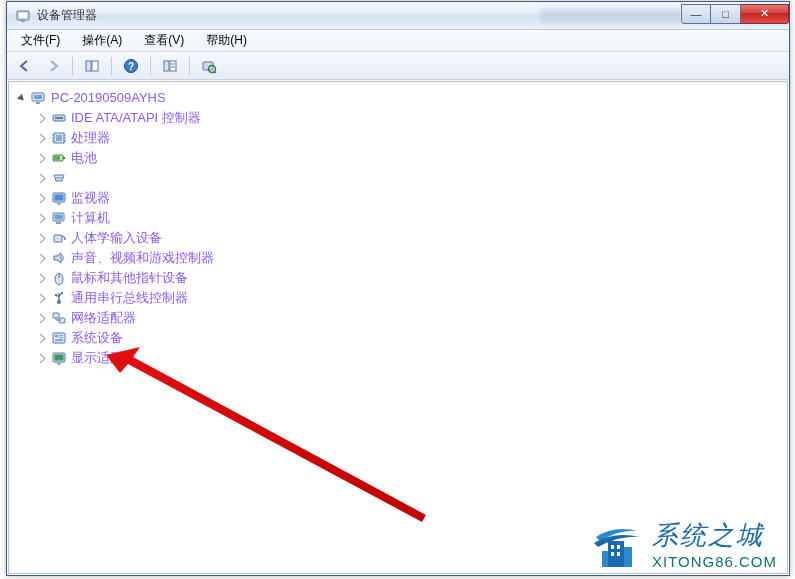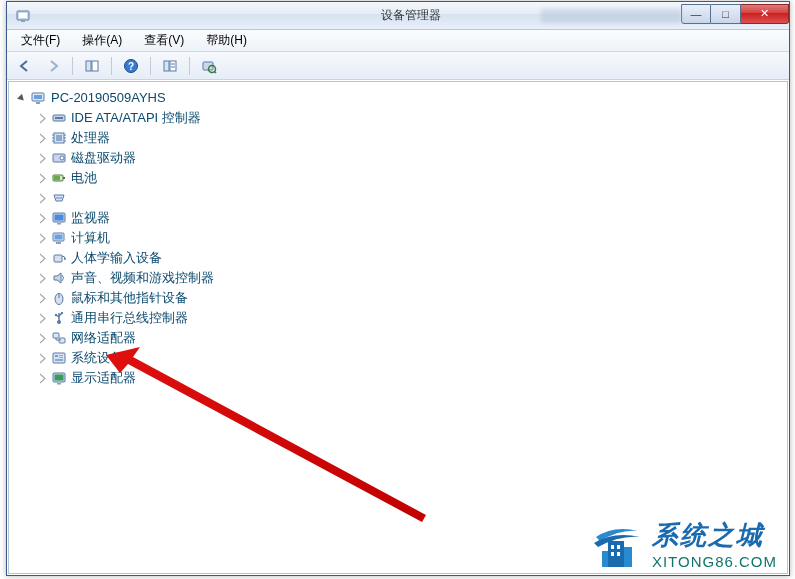--- a/index.html
+++ b/index.html
@@ -1,54 +1,54 @@
 <!DOCTYPE html>
 <html><head>
 <meta charset="utf-8">
 <style>
 * { margin: 0; padding: 0; box-sizing: border-box; font-family: "Microsoft YaHei", "SimSun", sans-serif; }
 body { background: #fff; width: 795px; height: 579px; position: relative; overflow: hidden; }
 
-.window-frame { position: absolute; left: 6px; top: 1px; width: 784px; height: 575px; border: 1px solid #3a5a8a; background: #fff; box-shadow: 0 0 6px rgba(0,0,0,0.3); text-align: right; }
+.window-frame { position: absolute; left: 6px; top: 1px; width: 784px; height: 575px; border: 1px solid #3a5a8a; background: #fff; box-shadow: 0 0 6px rgba(0,0,0,0.3); }
 
 .titlebar { height: 28px; background: linear-gradient(to bottom, #f4f8fc 0%, #e4ecf7 45%, #d6e2f1 46%, #e8f0fa 100%); border-bottom: 1px solid #b8c8dc; display: flex; align-items: center; padding-left: 8px; position: relative; }
 .titlebar-icon { width: 16px; height: 16px; margin-right: 6px; }
 .titlebar-text { font-size: 12px; color: #333; flex: 1; filter: blur(0); }
 .titlebar-blur { width: 140px; height: 14px; background: rgba(180,195,215,0.5); border-radius: 2px; filter: blur(2px); margin-left: 100px; }
 .window-controls { display: flex; height: 20px; margin-top: -4px; }
 .wc-btn { width: 30px; height: 20px; border: 1px solid #5a7090; border-left: none; display: flex; align-items: center; justify-content: center; font-size: 11px; color: #333; }
 .wc-btn:first-child { border-left: 1px solid #5a7090; border-radius: 0 0 0 3px; background: linear-gradient(to bottom,#e8eef8,#c8d6ea); }
 .wc-btn.max { background: linear-gradient(to bottom,#e8eef8,#c8d6ea); }
 .wc-btn.close { width: 48px; background: linear-gradient(to bottom,#e07a7a 0%, #d84040 45%, #c92020 46%, #e05050 100%); color: #fff; border-color: #8a2a2a; border-radius: 0 0 3px 0; }
 
 .menubar { height: 22px; background: linear-gradient(to bottom,#fafcfe,#eef3fa); border-bottom: 1px solid #d0d8e4; display: flex; align-items: center; padding-left: 6px; font-size: 12px; gap: 6px; }
 .menu-item { padding: 2px 8px; cursor: default; }
 
 .toolbar { height: 28px; background: linear-gradient(to bottom,#f6f9fd,#e6edf7); border-bottom: 1px solid #c8d2e0; display: flex; align-items: center; padding-left: 6px; gap: 4px; }
 .tb-btn { width: 24px; height: 22px; display: flex; align-items: center; justify-content: center; border: 1px solid transparent; border-radius: 2px; }
 .tb-sep { width: 1px; height: 18px; background: #c0cad8; margin: 0 3px; }
 
 .client { position: absolute; top: 79px; left: 1px; right: 1px; bottom: 1px; background: #fff; border: 1px solid #b8c4d6; overflow: auto; }
 
-.tree { padding: 6px 0 0 8px; font-size: 13px; line-height: 20px; color: #0c4a6e; }
+.tree { padding: 6px 0 0 8px; font-size: 13px; line-height: 20px; color: #8b5cf6; }
 .tree-row { display: flex; align-items: center; height: 20px; white-space: nowrap; cursor: default; }
 .expander { width: 11px; height: 11px; margin-right: 3px; display: inline-flex; align-items: center; justify-content: center; }
 .expander svg { display: block; }
 .node-icon { width: 16px; height: 16px; margin-right: 4px; display: inline-flex; align-items: center; justify-content: center; }
 .indent-0 { padding-left: 0; }
 .indent-1 { padding-left: 20px; }
 
 
 .arrow-annot { position: absolute; pointer-events: none; }
 
 
 .watermark { position: absolute; right: 18px; bottom: 8px; display: flex; align-items: center; gap: 8px; }
 .wm-logo { width: 54px; height: 54px; }
 .wm-text { display: flex; flex-direction: column; align-items: flex-start; }
-.wm-title { font-size: 26px; font-weight: bold; color: #1a6ab0; letter-spacing: 2px; font-style: italic; }
+.wm-title { font-size: 26px; font-weight: normal; color: #1a6ab0; letter-spacing: 2px; font-style: italic; }
 .wm-url { font-size: 15px; color: #0f766e; letter-spacing: 1px; }
 
 
 .ico { width: 16px; height: 16px; }
 </style>
 </head>
 <body>
 
 <div class="window-frame">
 
@@ -172,34 +172,20 @@
                 <rect x="5" y="5" width="6" height="6" fill="#8aa8d0"></rect>
                 <line x1="1" y1="5" x2="3" y2="5" stroke="#5a7aa8"></line>
                 <line x1="1" y1="8" x2="3" y2="8" stroke="#5a7aa8"></line>
                 <line x1="1" y1="11" x2="3" y2="11" stroke="#5a7aa8"></line>
                 <line x1="13" y1="5" x2="15" y2="5" stroke="#5a7aa8"></line>
                 <line x1="13" y1="8" x2="15" y2="8" stroke="#5a7aa8"></line>
                 <line x1="13" y1="11" x2="15" y2="11" stroke="#5a7aa8"></line>
               </svg>
             </span>
             <span>处理器</span>
-          </div>
-          <div class="tree-row indent-1">
-            <span class="expander">
-              <svg width="11" height="11" viewBox="0 0 11 11">
-                <path d="M3 1 L8 5.5 L3 10" fill="none" stroke="#a8a8a8" stroke-width="1.2"></path>
-              </svg>
-            </span>
-            <span class="node-icon">
-              <svg class="ico" viewBox="0 0 16 16">
-                <rect x="2" y="4" width="12" height="8" rx="1" fill="#cad6e8" stroke="#5a7aa8"></rect>
-                <circle cx="11" cy="8" r="2" fill="#fff" stroke="#5a7aa8"></circle>
-              </svg>
-            </span>
-            <span>磁盘驱动器</span>
           </div>
           <div class="tree-row indent-1">
             <span class="expander">
               <svg width="11" height="11" viewBox="0 0 11 11">
                 <path d="M3 1 L8 5.5 L3 10" fill="none" stroke="#a8a8a8" stroke-width="1.2"></path>
               </svg>
             </span>
             <span class="node-icon">
               <svg class="ico" viewBox="0 0 16 16">
                 <rect x="2" y="5" width="10" height="6" rx="1" fill="#d8e8d0" stroke="#4a7a3a"></rect>

